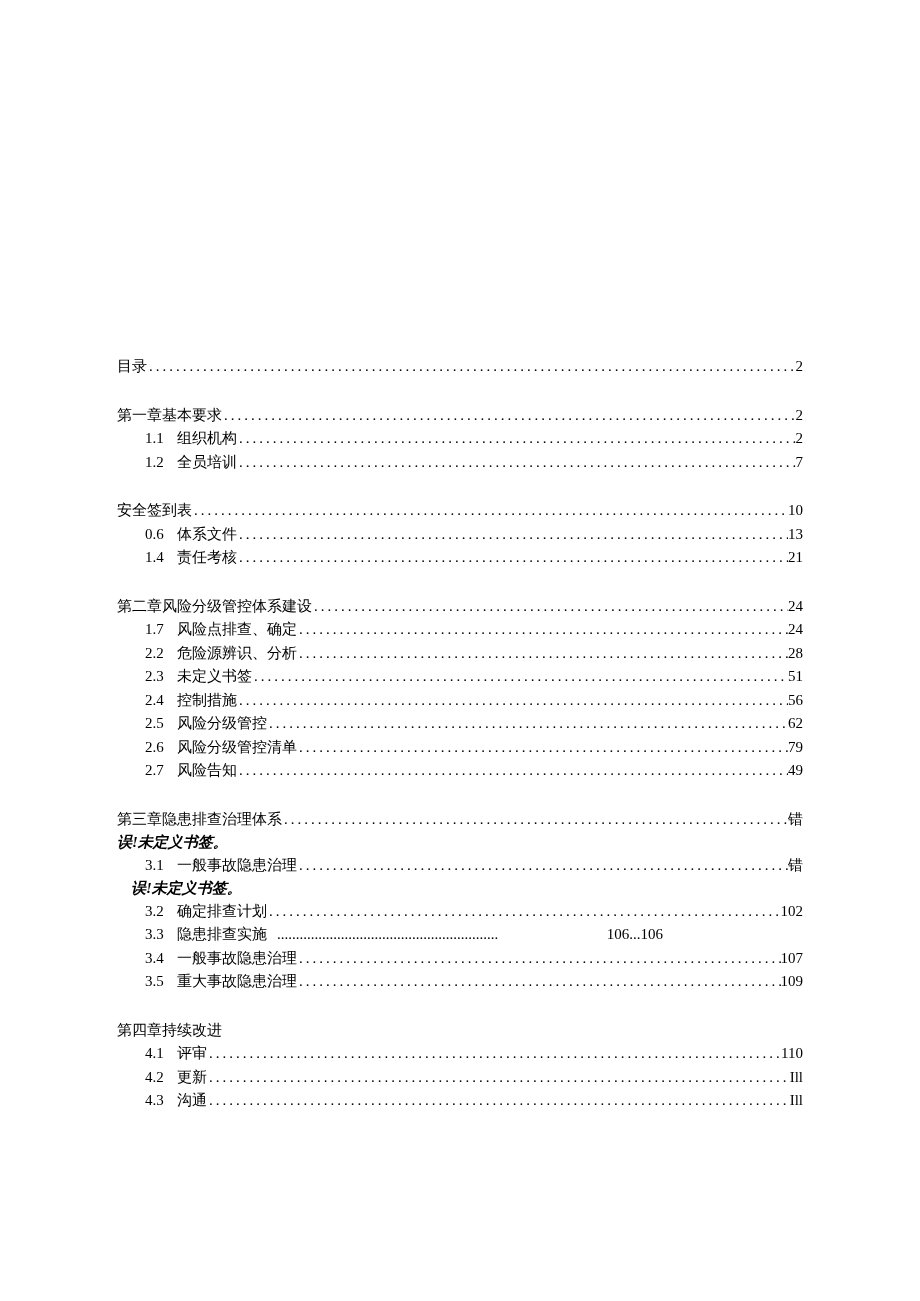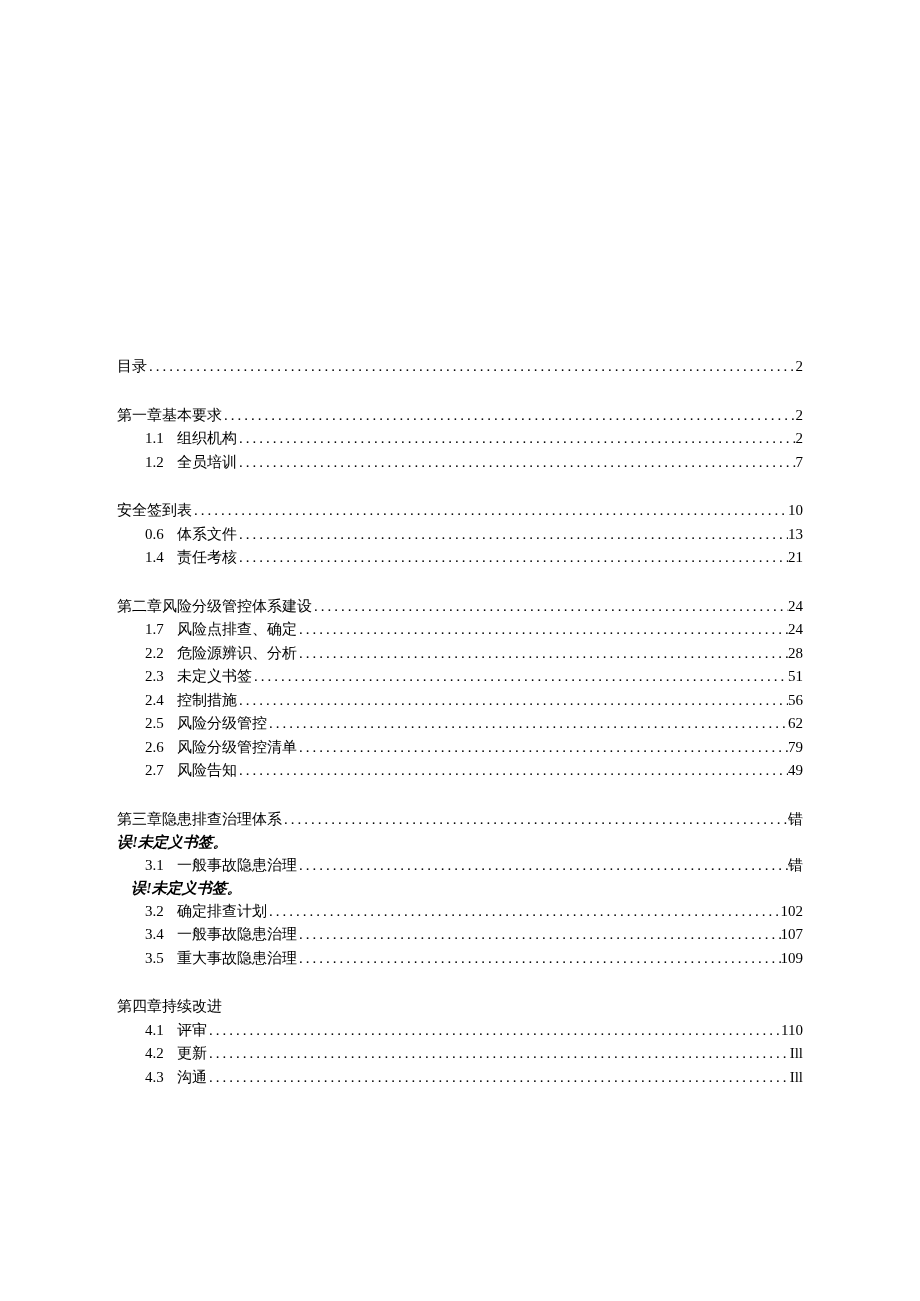--- a/index.html
+++ b/index.html
@@ -181,20 +181,28 @@
       <span class="entry-page">错</span>
     </div>
     <div class="wrap-line sub">误!未定义书签。</div>
 
     <div class="toc-entry sub">
       <span class="entry-num">3.2</span>
       <span class="entry-title">确定排查计划</span>
       <span class="entry-dots"></span>
       <span class="entry-page">102</span>
     </div>
+    <div class="toc-entry sub special-33">
+      <span class="entry-num">3.3</span>
+      <span class="entry-title">隐患排查实施</span>
+      <span style="flex:0 0 8px"></span>
+      <span class="entry-dots"></span>
+      <span class="entry-page">106...106</span>
+      <span style="flex:0 0 140px"></span>
+    </div>
     <div class="toc-entry sub">
       <span class="entry-num">3.4</span>
       <span class="entry-title">一般事故隐患治理</span>
       <span class="entry-dots"></span>
       <span class="entry-page">107</span>
     </div>
     <div class="toc-entry sub">
       <span class="entry-num">3.5</span>
       <span class="entry-title">重大事故隐患治理</span>
       <span class="entry-dots"></span>

